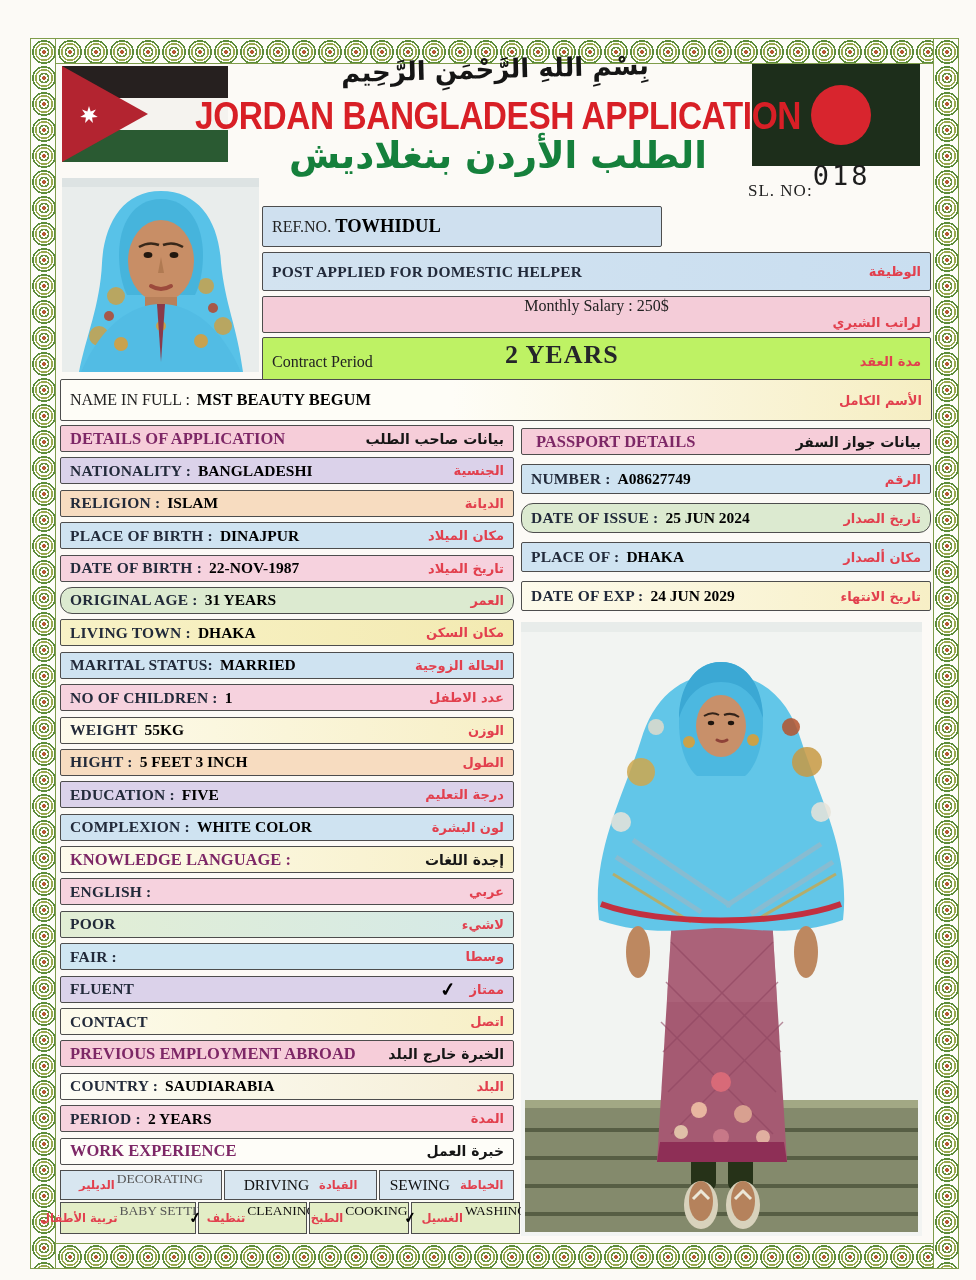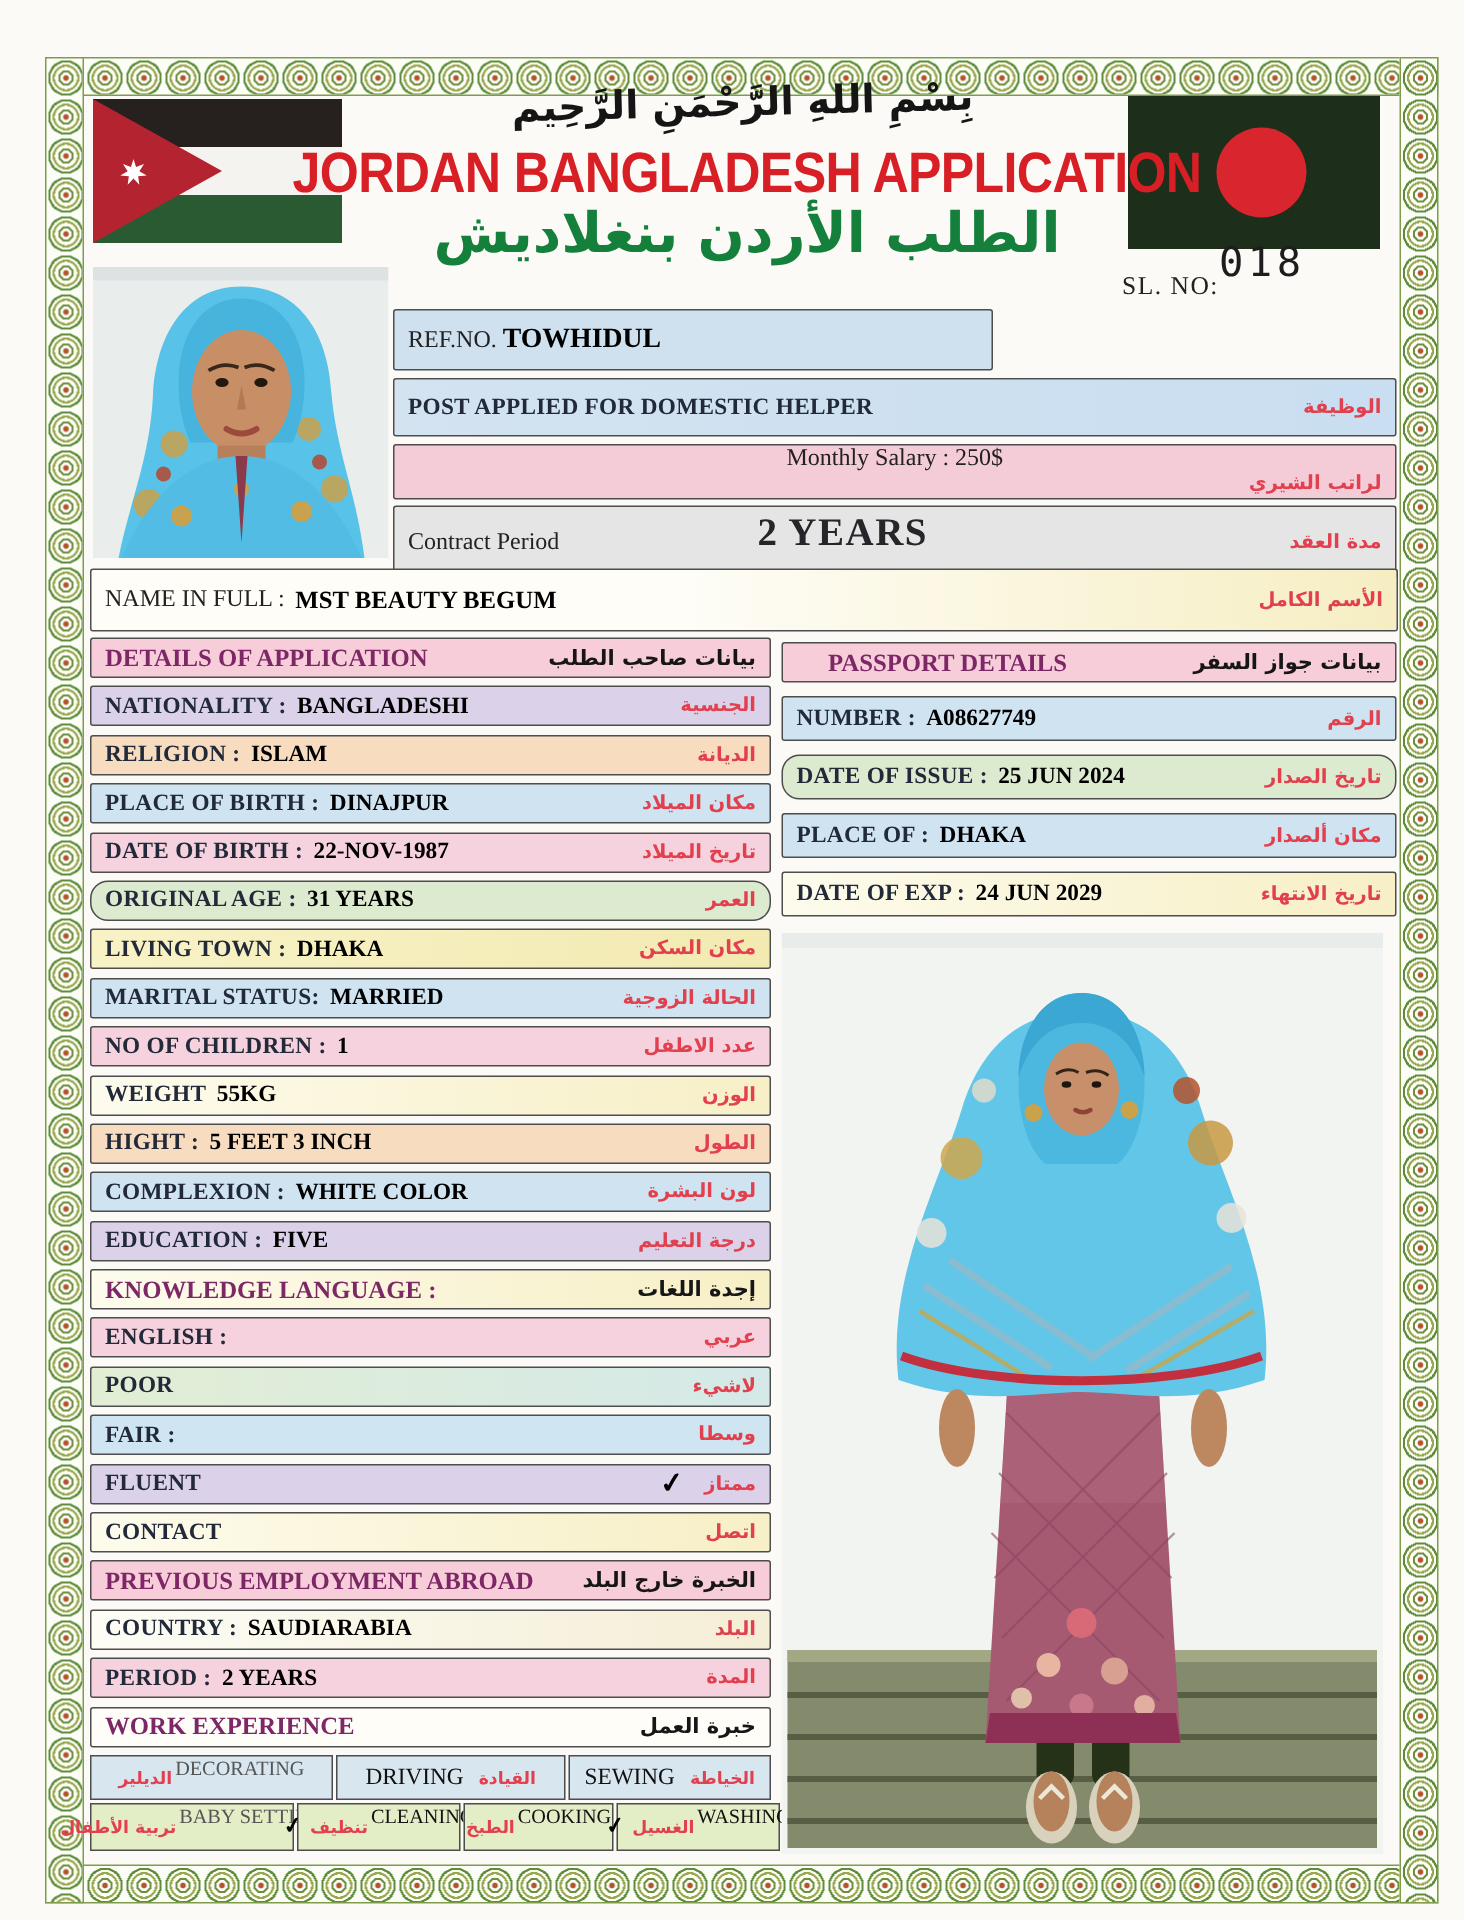--- a/index.html
+++ b/index.html
@@ -55,40 +55,40 @@
 
   
   .trow, .row, .prow {
     border:1px solid #4d4d4d; border-radius:2px; box-sizing:border-box;
     display:flex; align-items:center; padding:0 9px;
   }
   .trow { position:absolute; }
   .ref-row      { left:262px; top:206px; width:400px; height:41px; background:#cfe0ef; }
   .post-row     { left:262px; top:252px; width:669px; height:39px; background:linear-gradient(90deg,#d3e3f0,#c9def0); }
   .salary-row   { left:262px; top:296px; width:669px; height:37px; background:#f4ccd8;flex-direction:column; }
-  .contract-row { left:262px; top:337px; width:669px; height:49px; background:#e5e5e5; position:absolute; }
+  .contract-row { left:262px; top:337px; width:669px; height:49px; background:#bef264; position:absolute; }
   .name-row     { left:60px;  top:379px; width:872px; height:42px; background:linear-gradient(90deg,#fefdf7 45%,#f6eec2); }
 
   .lbl  { color:#222a3a; font-weight:bold; font-size:15.5px; letter-spacing:0.2px; white-space:nowrap; }
   .lbl-n{ color:#222; font-size:16px; white-space:nowrap; }
   .val  { color:#000; font-weight:bold; font-size:15.5px; margin-left:7px; white-space:nowrap; }
   .ar   {
     margin-left:auto; color:#e2404e; font-family:"DejaVu Sans", sans-serif;
     font-weight:bold; font-size:13px; white-space:nowrap;
   }
   .ar-black { color:#161616; font-size:14px; }
   .hdr  { color:#7d2766; font-weight:bold; font-size:16.5px; white-space:nowrap; }
   .big-years { position:absolute; left:242px; top:2px; font-size:26px; font-weight:bold; color:#25252a; letter-spacing:1px; }
   .ref-val { font-weight:bold; font-size:18.5px; color:#000; margin-left:4px; }
 
   .left-col  { position:absolute; left:60px;  top:425px; width:454px; display:flex; flex-direction:column; gap:5.4px; }
   .right-col { position:absolute; left:521px; top:428px; width:410px; display:flex; flex-direction:column; gap:9px; }
   .row  { height:27px; }
   .prow { height:30px; }
-  .p-hdr{ height:27px; padding-left:30px; }
+  .p-hdr{ height:27px; padding-left:14px; }
 
   .check { font-size:19px; font-weight:bold; color:#000; margin-left:auto; margin-right:14px; transform:rotate(-6deg); }
   .ar-noauto { margin-left:0; }
 
   
   .bg-lav    { background:#dbd2ea; }
   .bg-peach  { background:#f7dcc0; }
   .bg-blue   { background:#cfe3f1; }
   .bg-pink   { background:#f6d2de; }
   .bg-green  { background:#dcead0;border-radius:12px; }
@@ -264,29 +264,29 @@
     <div class="row bg-cream">
       <span class="lbl">WEIGHT</span>
       <span class="val">55KG</span>
       <span class="ar" dir="rtl">الوزن</span>
     </div>
     <div class="row bg-peach">
       <span class="lbl">HIGHT :</span>
       <span class="val">5 FEET 3 INCH</span>
       <span class="ar" dir="rtl">الطول</span>
     </div>
+    <div class="row bg-lav">
+      <span class="lbl">EDUCATION :</span>
+      <span class="val">FIVE</span>
+      <span class="ar" dir="rtl">درجة التعليم</span>
+    </div>
     <div class="row bg-blue">
       <span class="lbl">COMPLEXION :</span>
       <span class="val">WHITE COLOR</span>
       <span class="ar" dir="rtl">لون البشرة</span>
-    </div>
-    <div class="row bg-lav">
-      <span class="lbl">EDUCATION :</span>
-      <span class="val">FIVE</span>
-      <span class="ar" dir="rtl">درجة التعليم</span>
     </div>
 
     <div class="row bg-cream">
       <span class="hdr">KNOWLEDGE LANGUAGE  :</span>
       <span class="ar ar-black" dir="rtl">إجدة اللغات</span>
     </div>
 
     <div class="row bg-pink">
       <span class="lbl">ENGLISH :</span>
       <span class="ar" dir="rtl">عربي</span>

